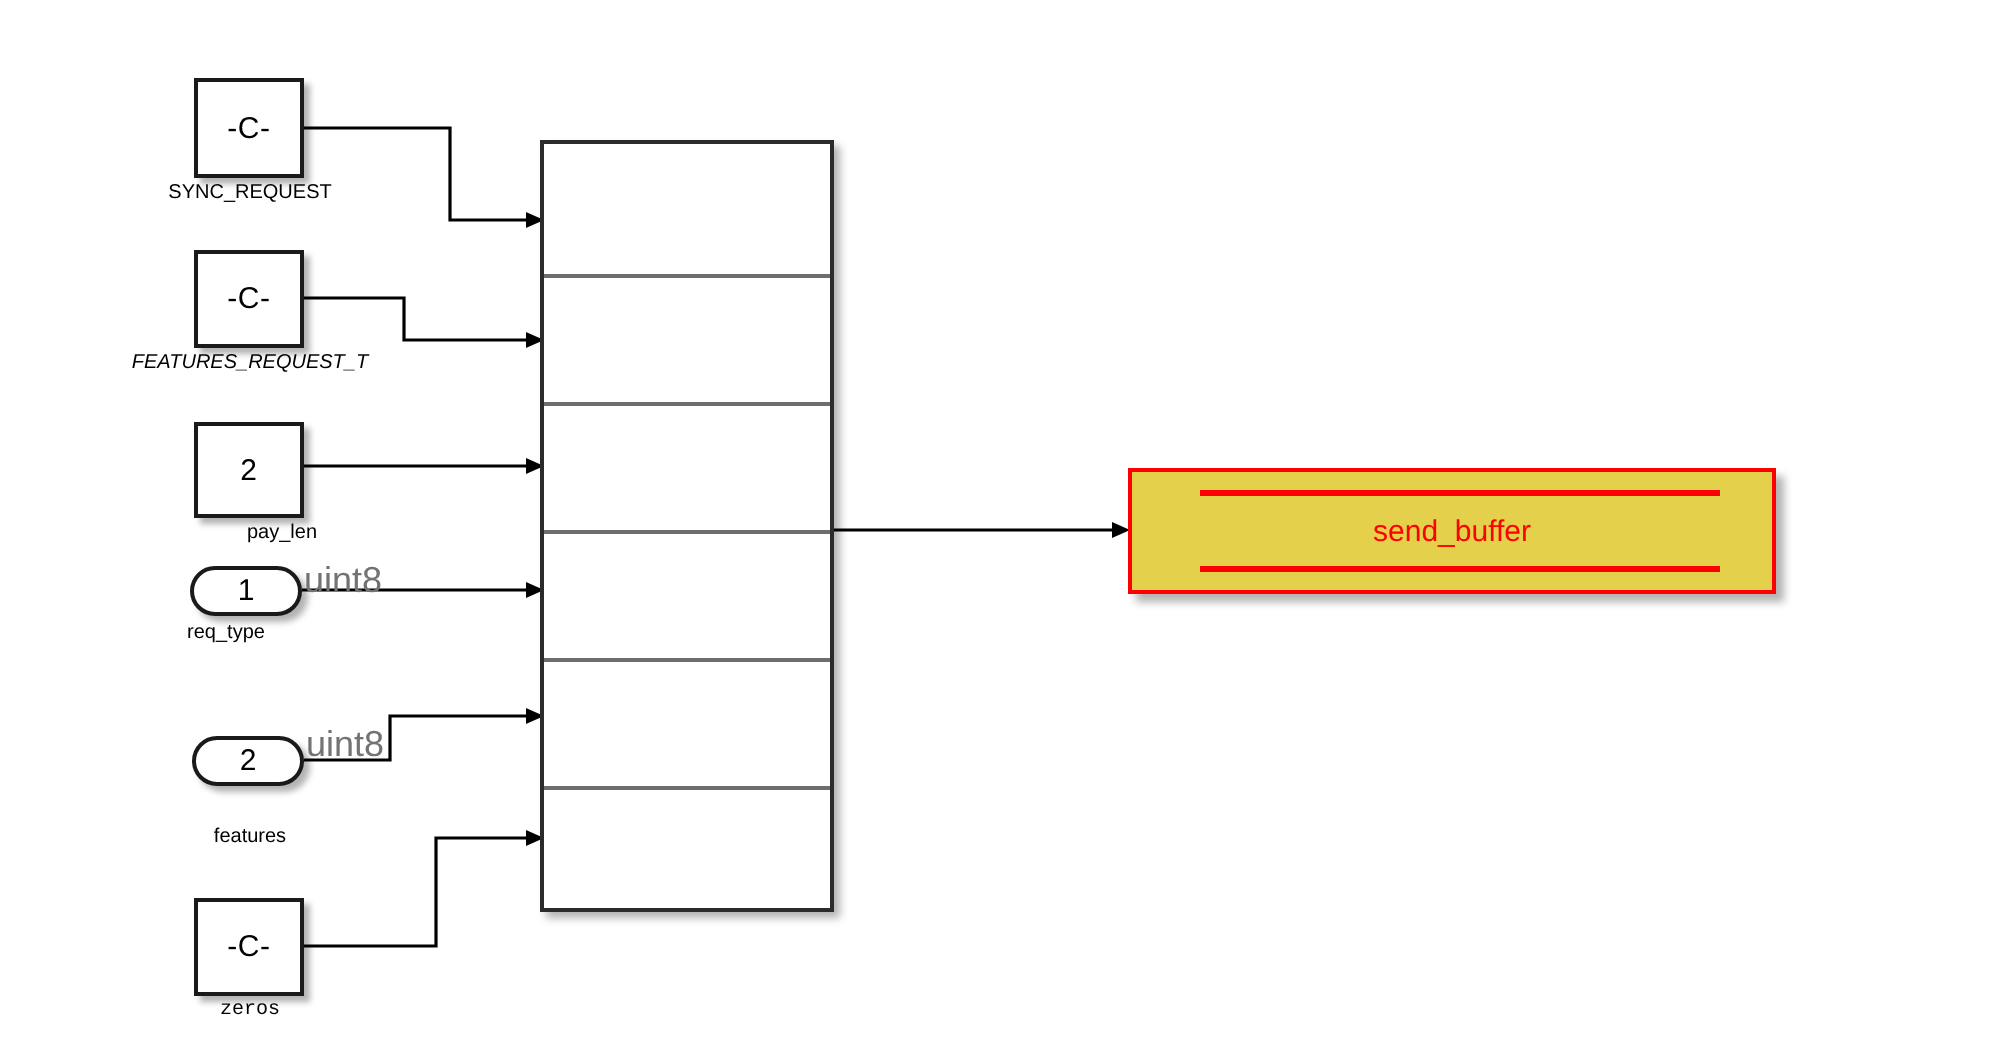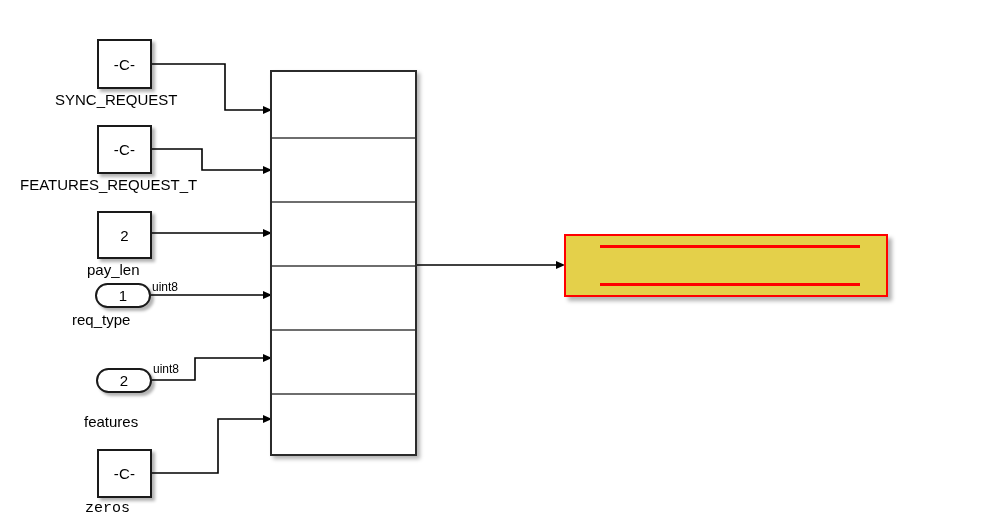--- a/index.html
+++ b/index.html
@@ -92,29 +92,30 @@
     right: 26px;
     height: 3px;
     background: #ff0000;
   }
   .store-rule.top { top: 9px; }
   .store-rule.bottom { bottom: 9px; }
 
   
   .caption {
     position: absolute;
-    font-size: 15px;
+    font-size: 10px;
     color: #000000;
     white-space: nowrap;
+    text-align: center;
   }
   
   .sig-label {
     position: absolute;
-    font-size: 12px;
-    color: #000000;
+    font-size: 18px;
+    color: #737373;
     white-space: nowrap;
   }
 </style>
 </head>
 <body>
 
 <div id="canvas">
 
   <svg id="wires" viewBox="0 0 999 521" xmlns="http://www.w3.org/2000/svg">
     <defs>
@@ -134,25 +135,25 @@
   </svg>
 
   <div id="source-blocks">
       <div class="blk const-blk" style="left: 97px; top: 39px; width: 55px; height: 50px;">
         <span>-C-</span>
       </div>
       <div class="caption" style="left: 55px; top: 91px; width: 140px;">SYNC_REQUEST</div>
       <div class="blk const-blk" style="left: 97px; top: 125px; width: 55px; height: 49px;">
         <span>-C-</span>
       </div>
-      <div class="caption" style="left: 20px; top: 176px; width: 210px;">FEATURES_REQUEST_T</div>
+      <div class="caption" style="left: 20px; top: 176px; width: 210px; font-style: italic;">FEATURES_REQUEST_T</div>
       <div class="blk const-blk" style="left: 97px; top: 211px; width: 55px; height: 48px;">
         <span>2</span>
       </div>
-      <div class="caption" style="left: 87px; top: 261px; width: 80px;">pay_len</div>
+      <div class="caption" style="left: 101px; top: 261px; width: 80px;">pay_len</div>
       <div class="blk inport-blk" style="left: 95px; top: 283px; width: 56px; height: 25px;">
         <span>1</span>
       </div>
       <div class="caption" style="left: 72px; top: 311px; width: 82px;">req_type</div>
       <div class="blk inport-blk" style="left: 96px; top: 368px; width: 56px; height: 25px;">
         <span>2</span>
       </div>
       <div class="caption" style="left: 84px; top: 413px; width: 82px;">features</div>
       <div class="blk const-blk" style="left: 97px; top: 449px; width: 55px; height: 49px;">
         <span>-C-</span>
@@ -163,20 +164,21 @@
   <div class="blk concat-blk" id="concat-block" style="left: 270px; top: 70px; width: 147px; height: 386px;">
       <div class="concat-div" style="top: 65px;"></div>
       <div class="concat-div" style="top: 129px;"></div>
       <div class="concat-div" style="top: 193px;"></div>
       <div class="concat-div" style="top: 257px;"></div>
       <div class="concat-div" style="top: 321px;"></div>
     </div>
 
   <div class="blk store-blk" id="store-block" style="left: 564px; top: 234px; width: 324px; height: 63px; background: rgb(228, 208, 74); border-color: rgb(255, 0, 0);">
     <div class="store-rule top" style="background: rgb(255, 0, 0);"></div>
+    <div class="store-label" style="color: rgb(255, 0, 0);">send_buffer</div>
     <div class="store-rule bottom" style="background: rgb(255, 0, 0);"></div>
   </div>
 
   <div id="signal-labels">
       <div class="sig-label" style="left: 152px; top: 280px;">uint8</div>
       <div class="sig-label" style="left: 153px; top: 362px;">uint8</div>
     </div>
 
 </div>
 

